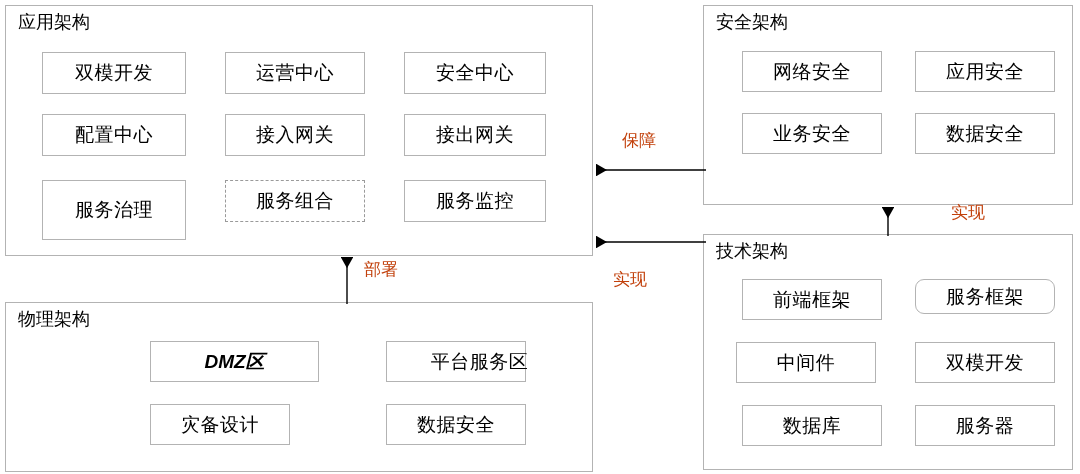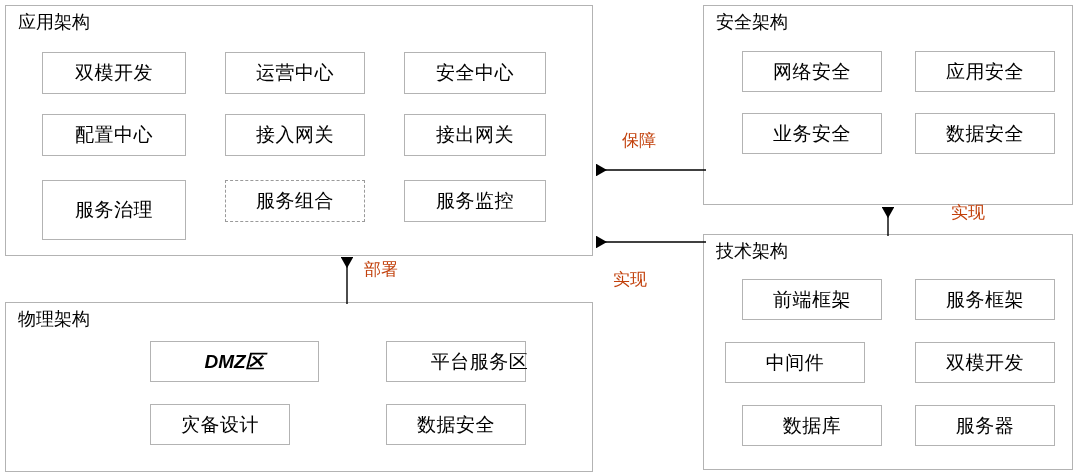--- a/index.html
+++ b/index.html
@@ -104,22 +104,22 @@
     <div class="item" style="left:38px;  top:45px;  width:140px; height:41px;">网络安全</div>
     <div class="item" style="left:211px; top:45px;  width:140px; height:41px;">应用安全</div>
     <div class="item" style="left:38px;  top:107px; width:140px; height:41px;">业务安全</div>
     <div class="item" style="left:211px; top:107px; width:140px; height:41px;">数据安全</div>
   </div>
 
   <div class="group" id="grp-tech">
     <div class="group-title">技术架构</div>
 
     <div class="item" style="left:38px;  top:44px;  width:140px; height:41px;">前端框架</div>
-    <div class="item" style="left:211px; top:44px;  width:140px; height:41px;">服务框架</div>
-    <div class="item" style="left:21px;  top:107px; width:140px; height:41px;">中间件</div>
+    <div class="item" style="left:211px; top:44px;  width:140px; height:35px;border-radius:9px;">服务框架</div>
+    <div class="item" style="left:32px;  top:107px; width:140px; height:41px;">中间件</div>
     <div class="item" style="left:211px; top:107px; width:140px; height:41px;">双模开发</div>
     <div class="item" style="left:38px;  top:170px; width:140px; height:41px;">数据库</div>
     <div class="item" style="left:211px; top:170px; width:140px; height:41px;">服务器</div>
   </div>
 
   <div class="group" id="grp-physical">
     <div class="group-title">物理架构</div>
 
     <div class="item bold" style="left:144px; top:38px;  width:169px; height:41px;font-style:italic;">DMZ区</div>
     <div class="item" style="left:380px; top:38px;  width:140px; height:41px;padding-left:47px;">平台服务区</div>

